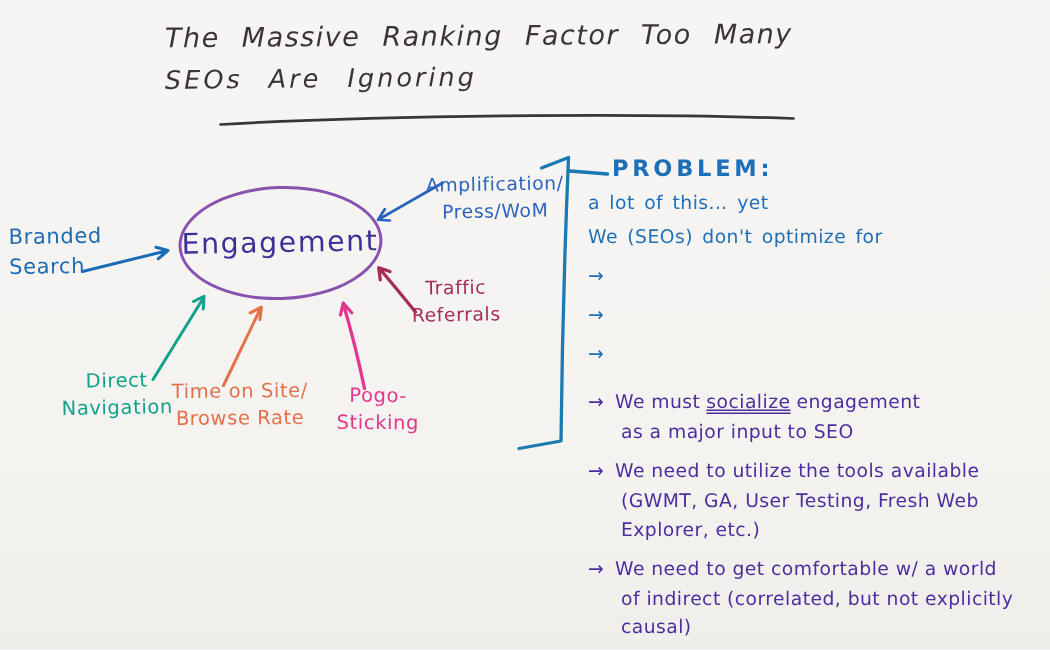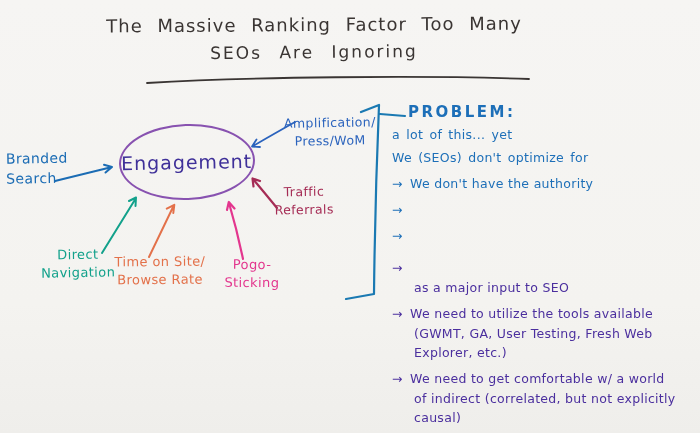--- a/index.html
+++ b/index.html
@@ -6,21 +6,21 @@
   body{
     width:700px;height:433px;overflow:hidden;
     font-family:"DejaVu Sans",sans-serif;
     background:linear-gradient(180deg,#f6f5f3 0%,#f4f3f0 70%,#efeeeb 100%);
     position:relative;
   }
   .board{position:absolute;inset:0;}
   svg.overlay{position:absolute;left:0;top:0;pointer-events:none;}
 
   
-  .title{position:absolute;left:94px;top:14px;width:440px;text-align:center;}
+  .title{position:absolute;left:110px;top:14px;width:440px;text-align:left;font-style:italic;}
   .title-line1{font-size:18px;letter-spacing:1px;word-spacing:8px;transform:rotate(-0.4deg);}
   .title-line2{font-size:17px;letter-spacing:2px;word-spacing:10px;margin-top:7px;transform:rotate(-0.6deg);}
 
   
   .ellipse{
     position:absolute;left:119px;top:124px;width:132px;height:72px;
     border:2px solid currentColor;border-radius:50%;
     display:flex;align-items:center;justify-content:center;
     transform:rotate(-2deg);
   }
@@ -100,33 +100,33 @@
 Press/WoM</div>
 
   <div class="panel">
 
     <div class="problem" style="color: rgb(29, 111, 184);">
       <div class="heading">PROBLEM:</div>
       <div class="intro">a lot of this... yet</div>
       <div class="intro">We (SEOs) don't optimize for</div>
       <div class="bullet">
         <span class="arr">→</span>
-        <span>We don't have the authority</span>
       </div>
       <div class="bullet">
         <span class="arr">→</span>
       </div>
       <div class="bullet">
         <span class="arr">→</span>
       </div>
     </div>
 
     <div class="solutions" style="color: rgb(75, 47, 158);">
       <div class="bullet">
         <span class="arr">→</span>
+        <span><span>We must</span><span class="emph">socialize</span><span>engagement</span></span>
       </div>
       <div class="cont">as a major input to SEO</div>
       <div class="bullet">
         <span class="arr">→</span>
         <span>We need to utilize the tools available</span>
       </div>
       <div class="cont">(GWMT, GA, User Testing, Fresh Web Explorer, etc.)</div>
       <div class="bullet">
         <span class="arr">→</span>
         <span>We need to get comfortable w/ a world</span>

